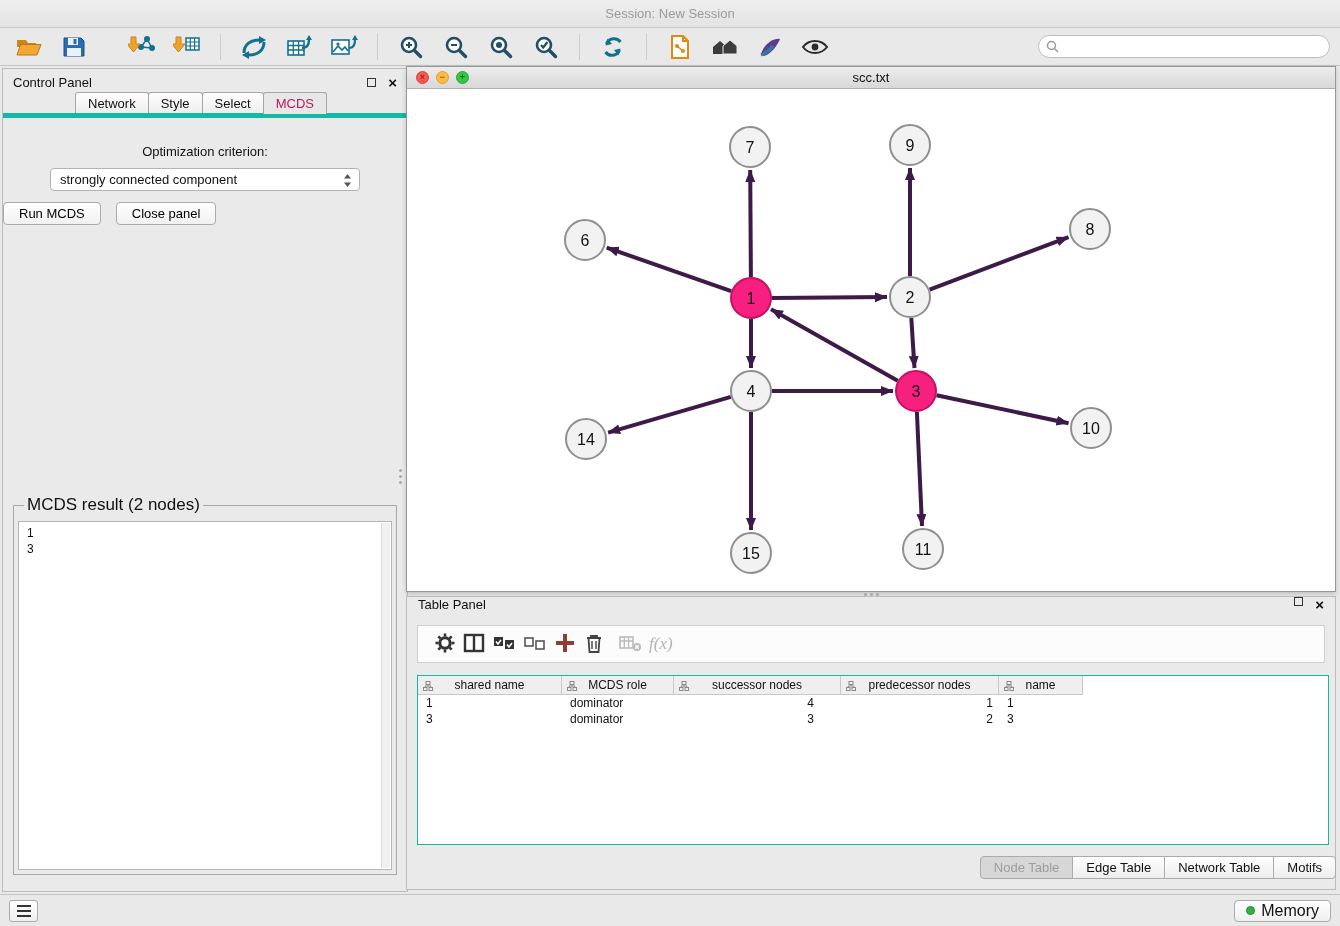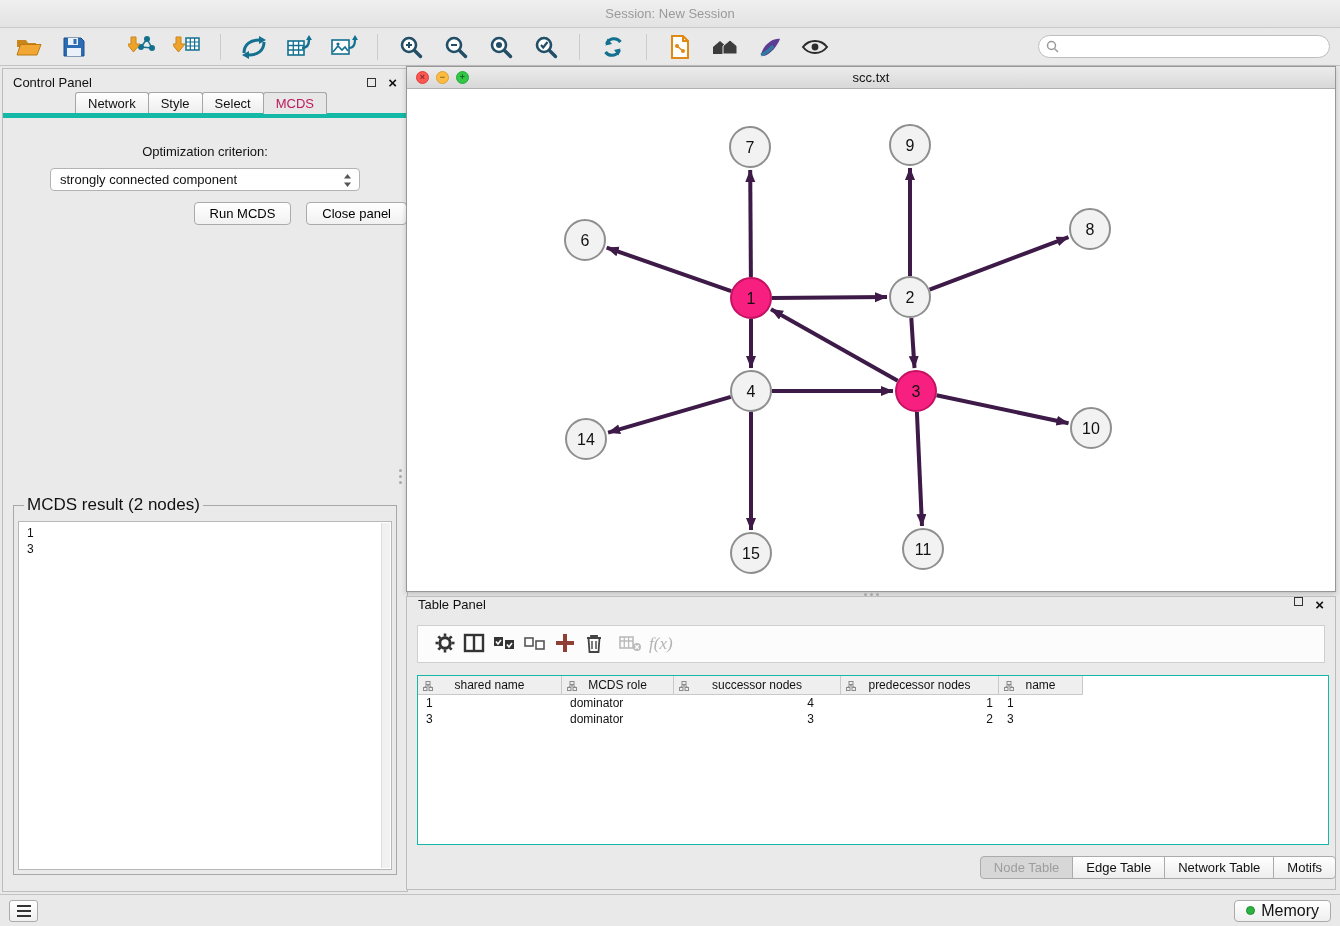--- a/index.html
+++ b/index.html
@@ -33,21 +33,21 @@
   .float-icon{width:9px;height:9px;border:1.5px solid #333;margin-right:12px}
   .close-x{font-size:15px;font-weight:bold;line-height:1;color:#111;cursor:default}
   .cp-tabs{display:flex;align-items:flex-end;height:23px;border-bottom:5px solid #14b8a6;padding-left:72px}
   .cp-tab{border:1px solid #a6a6a6;border-bottom:none;background:linear-gradient(#ffffff,#ededed);
     padding:3px 12px 2px;font-size:13px;margin-right:-1px;border-radius:3px 3px 0 0;position:relative}
   .cp-tab.selected{background:#e7e7e7;color:#be185d;top:1px;padding-bottom:3px}
   .opt-label{margin-top:26px;text-align:center}
   .dropdown{margin:9px auto 0;width:310px;height:23px;background:#fff;border:1px solid #b3b3b3;border-radius:4px;
     display:flex;align-items:center;padding:0 22px 0 9px;position:relative;font-size:13px}
   .dd-arrows{position:absolute;right:7px;top:4px}
-  .btn-row{display:flex;justify-content:flex-end;gap:15px;margin-top:11px}
+  .btn-row{display:flex;justify-content:flex-start;gap:15px;margin-top:11px}
   .btn{background:linear-gradient(#ffffff,#f1f1f1);border:1px solid #ababab;border-radius:4px;
     padding:3px 15px;font-size:13px;font-family:"Liberation Sans",sans-serif}
   .result-fieldset{position:absolute;left:10px;right:10px;top:426px;bottom:16px;border:1px solid #a8a8a8;padding:6px 4px 4px}
   .result-fieldset legend{font-size:17px;padding:0 3px;margin-left:6px}
   .result-box{position:relative;width:100%;height:100%;background:#fff;border:1px solid #b7b7b7;
     padding:3px 16px 3px 8px;font-size:12px;line-height:16px;overflow:hidden}
   .result-scroll{position:absolute;top:1px;bottom:1px;right:1px;width:9px;background:#f1f1f1;border-left:1px solid #ddd}
 
   
   .right-pane{position:absolute;left:402px;top:0;right:0;bottom:0}

